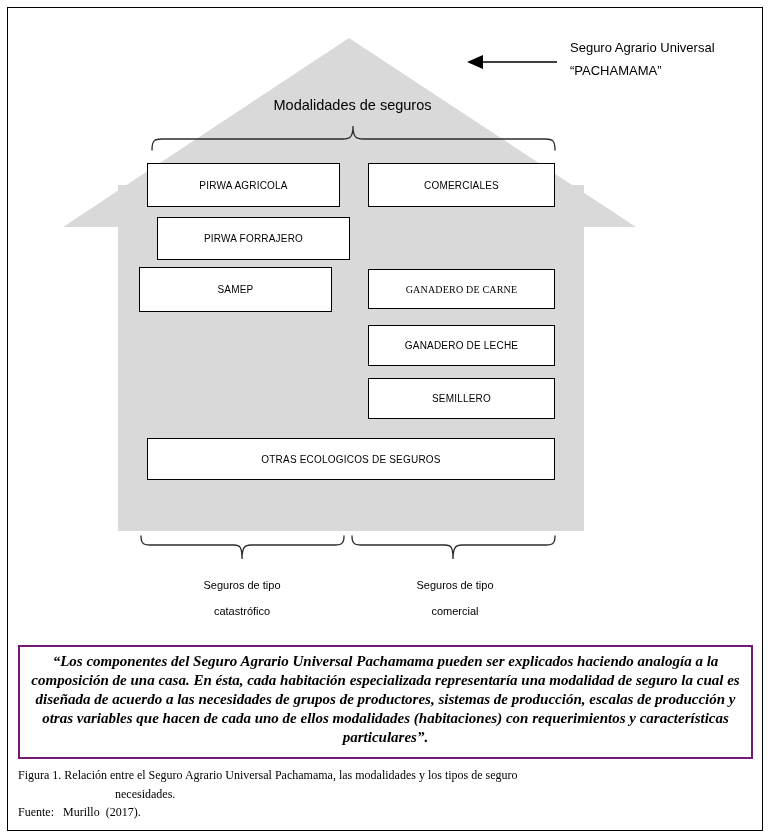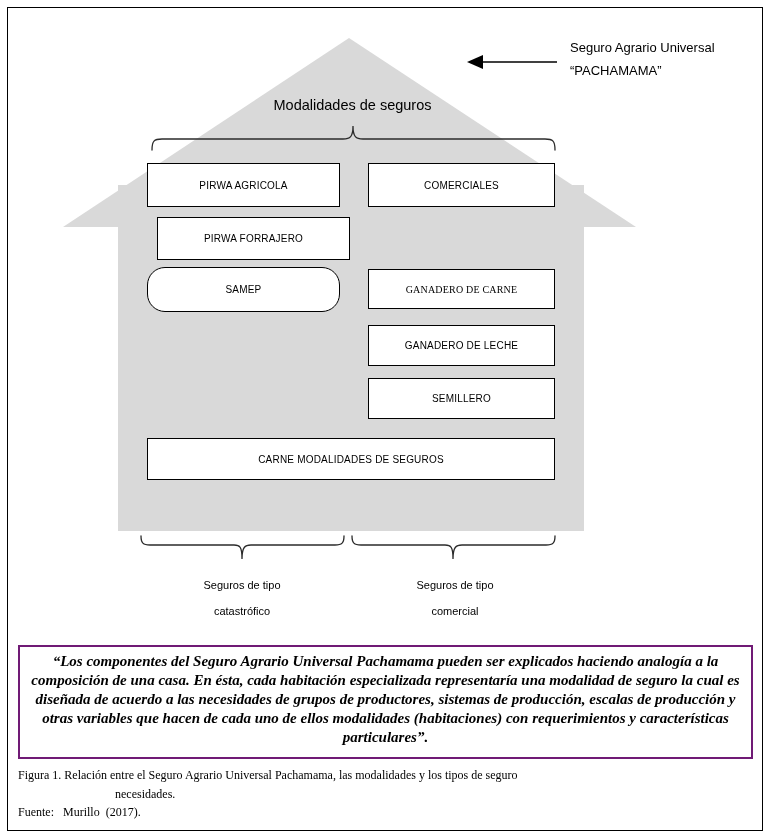--- a/index.html
+++ b/index.html
@@ -63,28 +63,28 @@
 
   <div class="header-label">
     <div>Seguro Agrario Universal</div>
     <div>“PACHAMAMA”</div>
   </div>
 
   <div class="roof-label">Modalidades de seguros</div>
 
   <div class="box" style="left:147px;top:163px;width:191px;height:42px;">PIRWA AGRICOLA</div>
   <div class="box" style="left:147px;top:217px;width:191px;height:41px;margin-left:10px;">PIRWA FORRAJERO</div>
-  <div class="box" style="left:147px;top:267px;width:191px;height:43px;border-radius:18px;">SAMEP</div>
+  <div class="box" style="left:139px;top:267px;width:191px;height:43px;">SAMEP</div>
 
   <div class="box" style="left:368px;top:163px;width:185px;height:42px;">COMERCIALES</div>
   <div class="box" style="left:368px;top:269px;width:185px;height:38px;font-family:Liberation Serif, serif;">GANADERO DE CARNE</div>
   <div class="box" style="left:368px;top:325px;width:185px;height:39px;">GANADERO DE LECHE</div>
   <div class="box" style="left:368px;top:378px;width:185px;height:39px;">SEMILLERO</div>
 
-  <div class="box" style="left:147px;top:438px;width:406px;height:40px;">CARNE MODALIDADES DE SEGUROS</div>
+  <div class="box" style="left:147px;top:438px;width:406px;height:40px;">OTRAS ECOLOGICOS DE SEGUROS</div>
 
   <div class="brace-label" style="left:142px;">
     <div>Seguros de tipo</div>
     <div>catastrófico</div>
   </div>
   <div class="brace-label" style="left:355px;">
     <div>Seguros de tipo</div>
     <div>comercial</div>
   </div>
 

